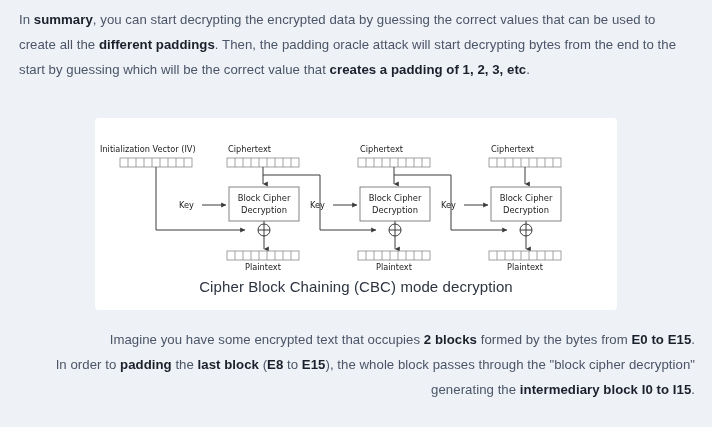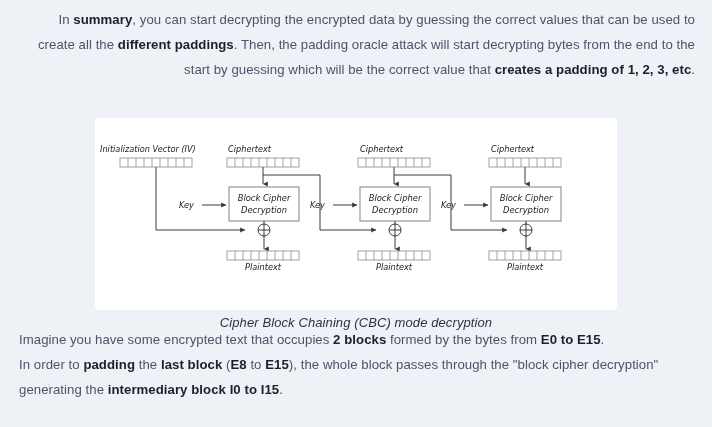--- a/index.html
+++ b/index.html
@@ -27,62 +27,60 @@
     position: absolute;
     left: 19px;
     width: 676px;
     color: #4a5568;
     font-size: 13.2px;
     line-height: 25px;
     letter-spacing: 0.05px;
   }
   .prose b { color: #1a202c; font-weight: bold; }
 
-  #intro-paragraph { top: 7px; text-align: right; }
+  #intro-paragraph { top: 7px; }
   #outro-block { top: 327px; }
-  #outro-block p { margin: 0; }
+  #outro-block p { margin: 0; text-align: right; }
 
   
   .diagram-card {
     position: absolute;
     left: 95px;
     top: 118px;
     width: 522px;
     height: 192px;
     background: #ffffff;
     border-radius: 4px;
   }
 
   .diagram-inner {
     position: absolute;
     left: 0; top: 0;
     width: 522px;
     height: 192px;
-    font-style: italic;
   }
 
   .diagram-svg {
     position: absolute;
     left: 0;
     top: 0;
     width: 522px;
     height: 192px;
     display: block;
   }
 
   .diagram-caption {
     position: absolute;
     left: 0;
     top: 160px;
     width: 522px;
     text-align: center;
-    font-size: 13px;
+    font-size: 15px;
     color: #2d3440;
     letter-spacing: 0.1px;
-    margin-top: 37px;
   }
 
   
   .d-label {
     font-family: "DejaVu Sans", sans-serif;
     font-size: 8.2px;
     fill: #1b1b1b;
   }
   .d-box-text {
     font-family: "DejaVu Sans", sans-serif;

